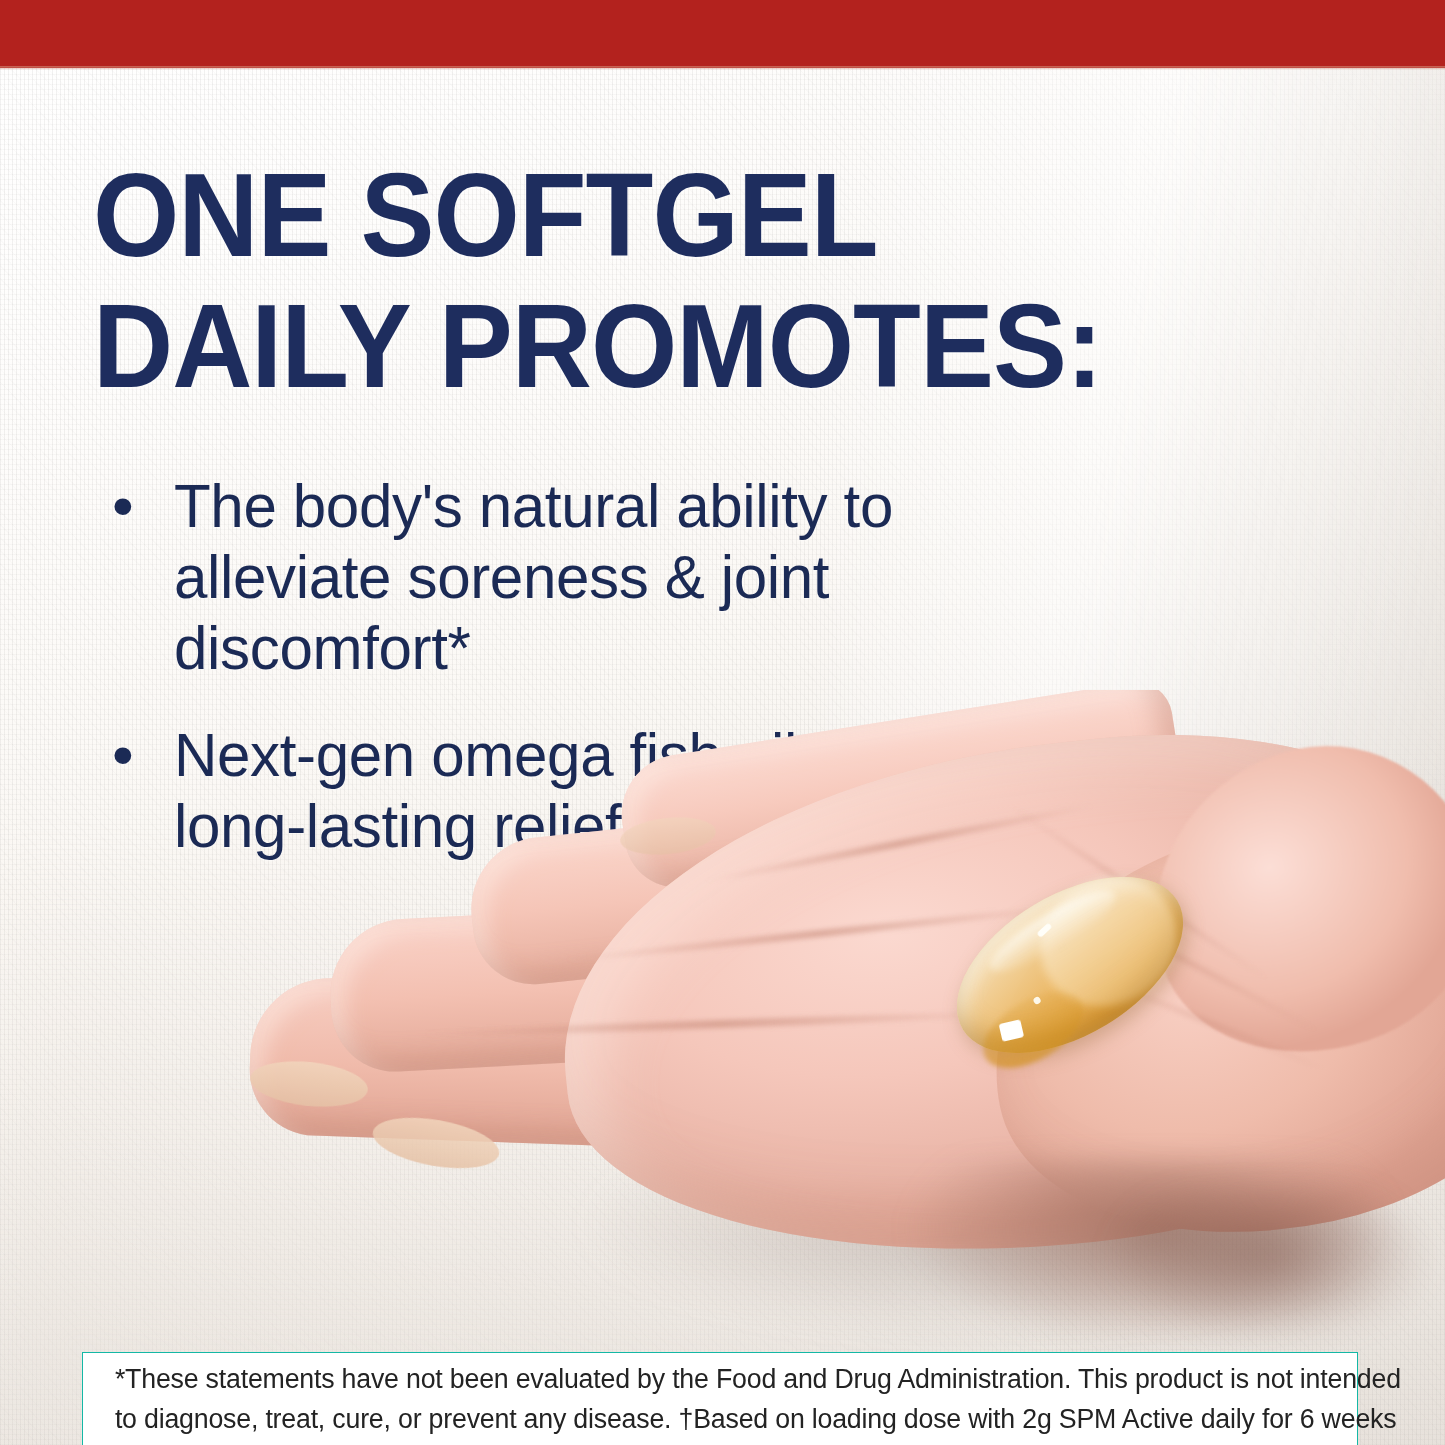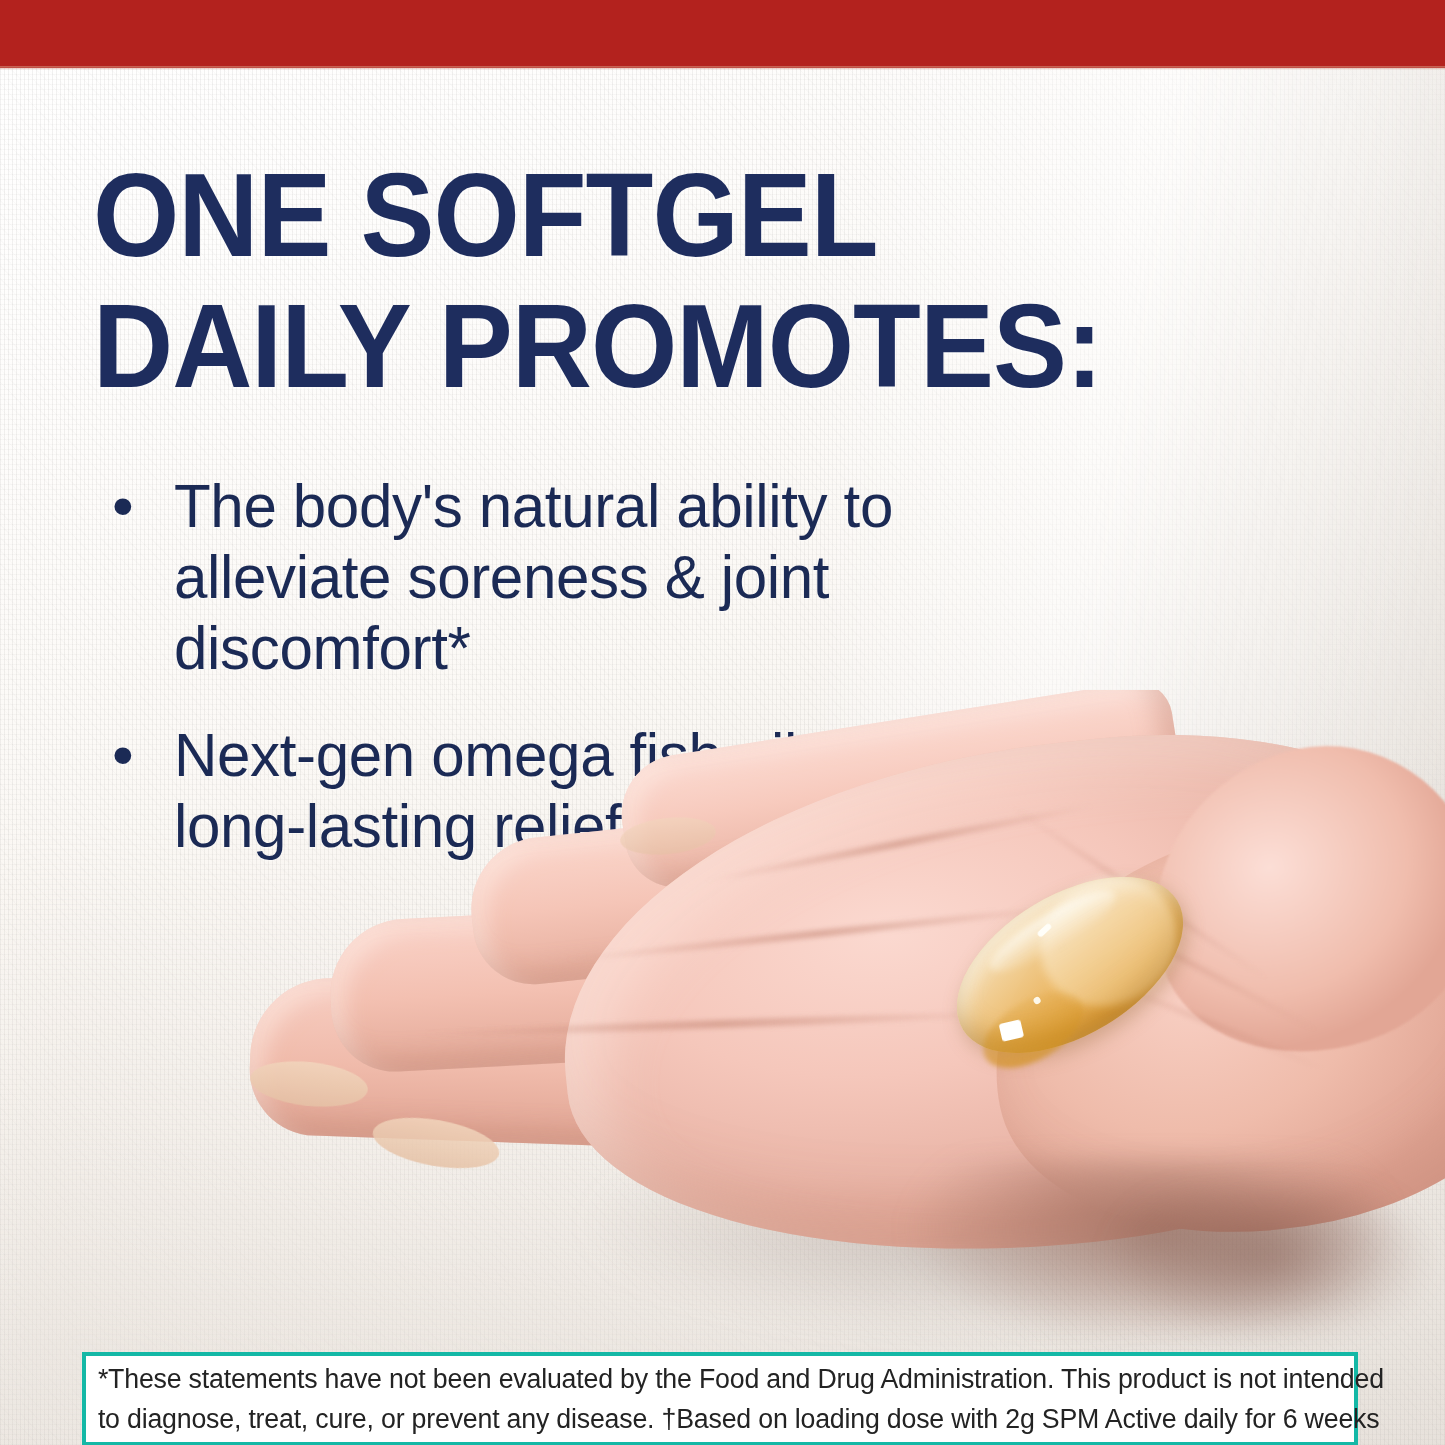--- a/index.html
+++ b/index.html
@@ -251,23 +251,23 @@
     position:absolute;left:2%;top:55%;width:44%;height:42%;
     border-radius:50%;
     background:linear-gradient(200deg, rgba(212,148,34,.0), rgba(212,148,34,.85));
     filter:blur(2.5px);
   }
 
   
   .footer{
     position:absolute;left:82px;top:1352px;width:1276px;height:94px;
     background:#ffffff;
-    border:4px solid #14b8a6;
+    border:1px solid #14b8a6;
     box-sizing:border-box;
-    display:flex;align-items:center;
+    display:flex;align-items:center;padding-left:20px;
   }
   .footer-text{
     padding:0 12px;
     color:#232323;
     font-family:"Liberation Sans Narrow","Liberation Sans",sans-serif;
     font-size:27px;
     line-height:40px;
     letter-spacing:-.2px;
     transform:scaleX(.99);
     transform-origin:left center;

